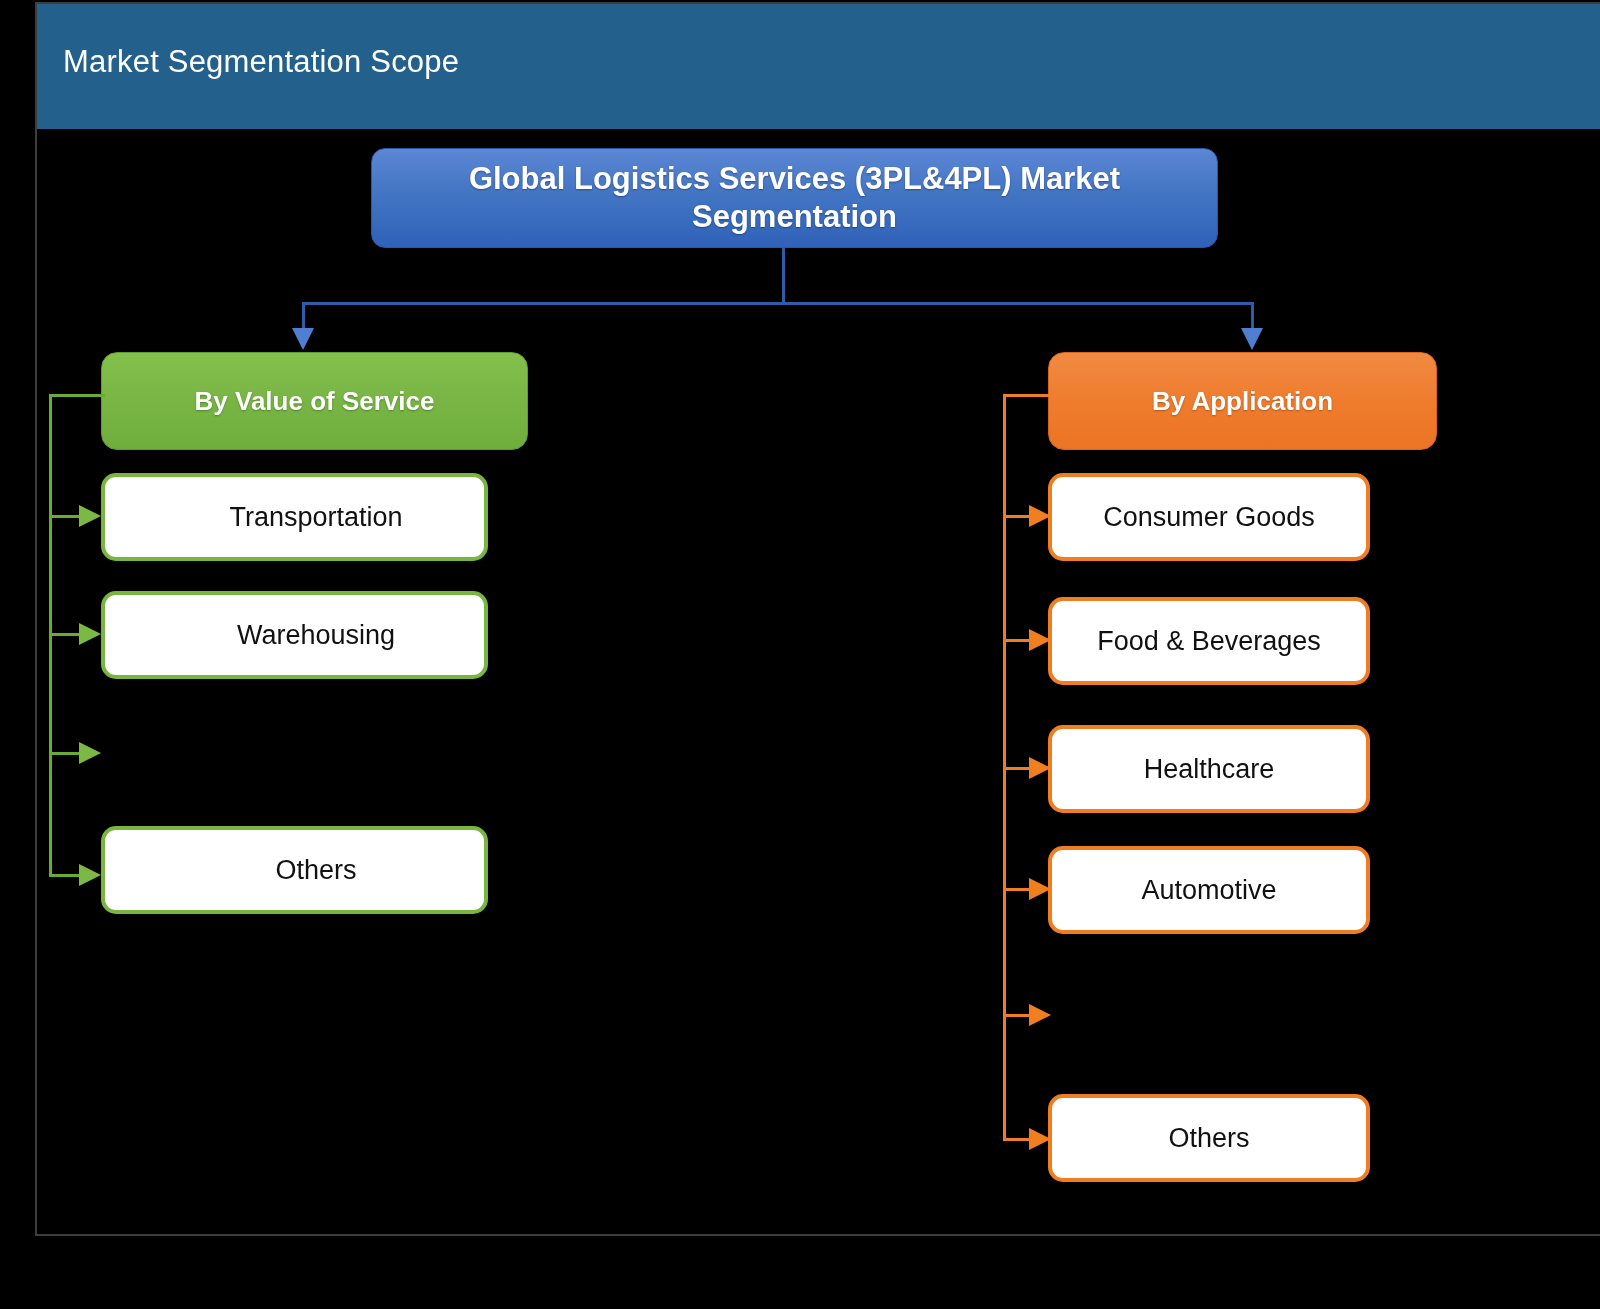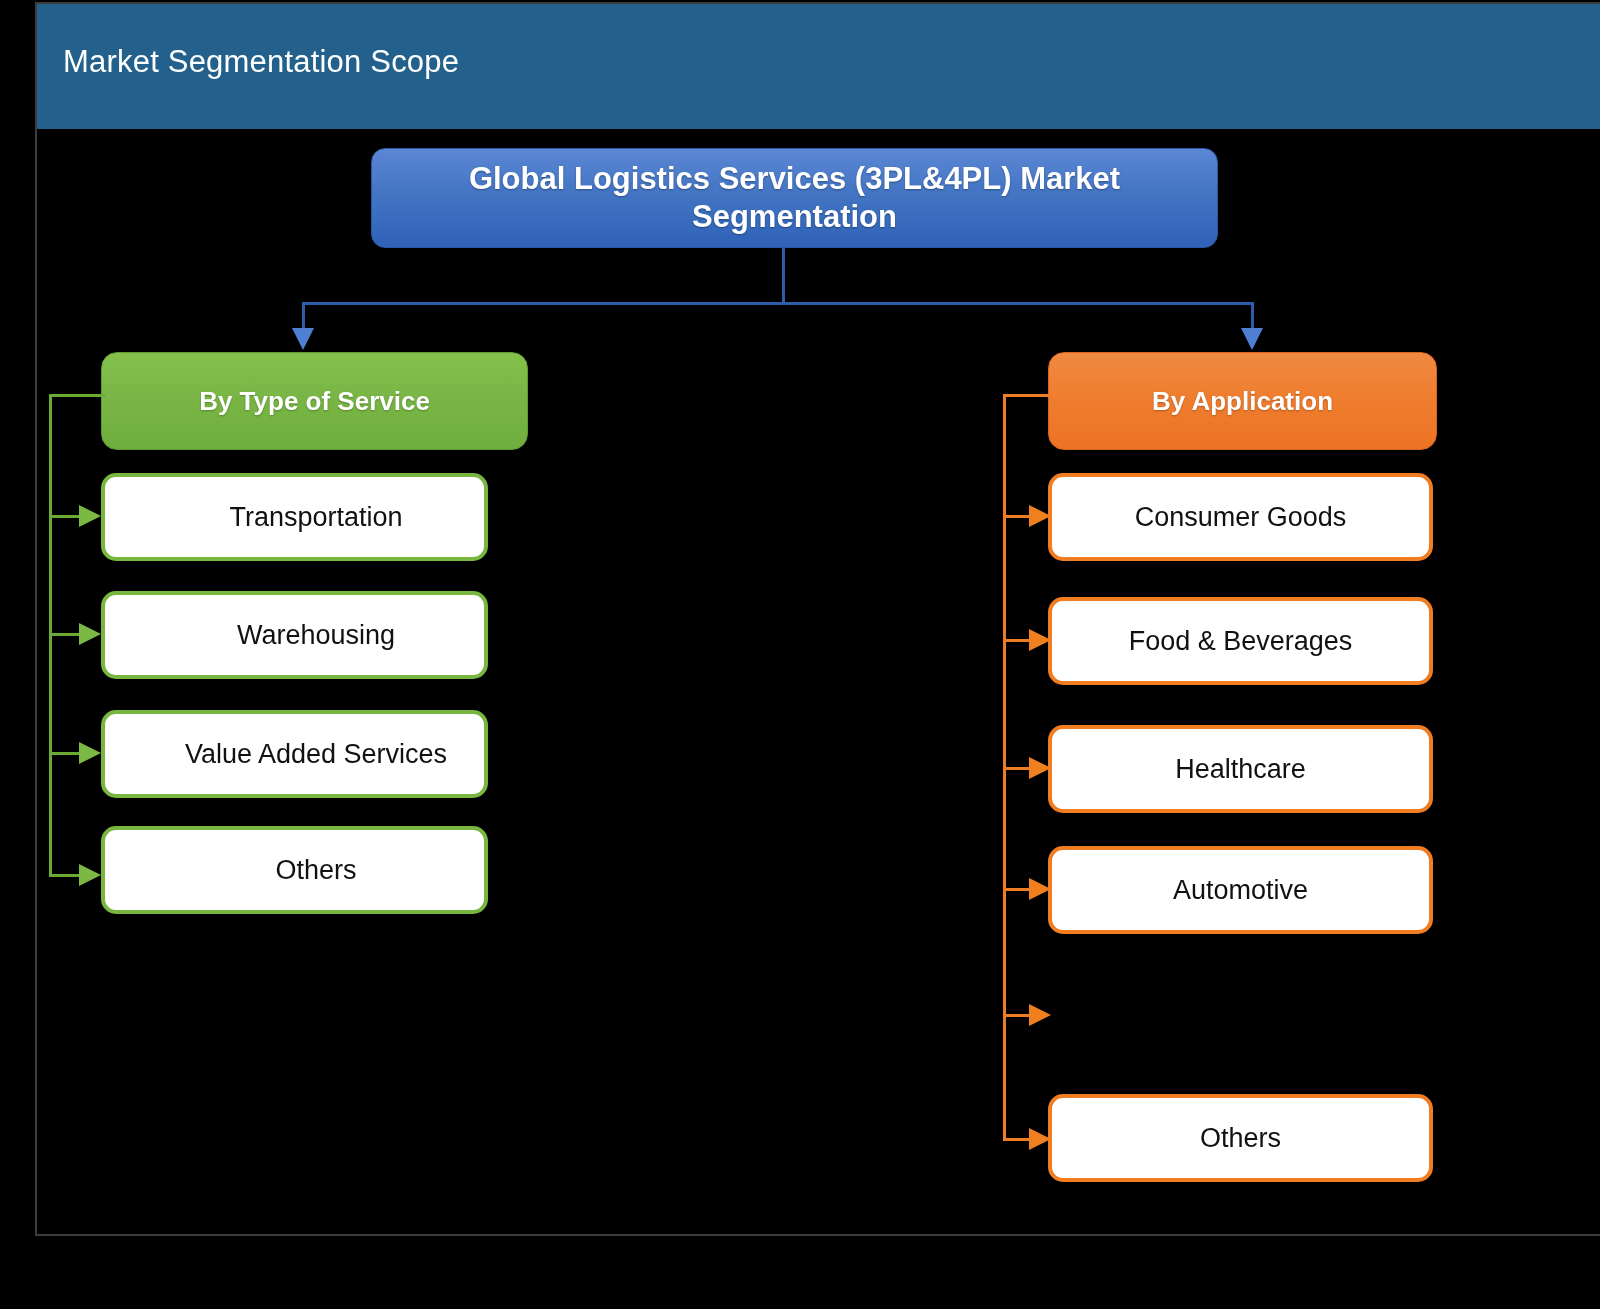--- a/index.html
+++ b/index.html
@@ -34,21 +34,21 @@
              border:1.5px solid #5f9a32;
              text-shadow:0 1px 2px rgba(0,0,0,.28);}
   .cat-orange{left:1015px;top:352px;width:389px;
               background:linear-gradient(180deg,#f08a42 0%,#ef7c2e 50%,#ec7424 100%);
               border:1.5px solid #d9641a;
               text-shadow:0 1px 2px rgba(0,0,0,.28);}
 
   .leaf{height:88px;border-radius:15px;background:#ffffff;color:#111;
         font-size:27px;font-weight:400;}
   .leaf-green{left:68px;width:387px;border:4px solid #78b63f;padding-left:43px;}
-  .leaf-orange{left:1015px;width:385px;border:4px solid #f07d22;}
+  .leaf-orange{left:1015px;width:322px;border:4px solid #f07d22;}
 
   
   .ln{position:absolute;}
 
   
   .root-stem{left:749px;top:247px;width:3px;height:57px;background:#2f5ca8;}
   .root-bus{left:269px;top:302px;width:952px;height:3px;background:#2f5ca8;}
   .root-drop-l{left:269px;top:302px;width:3px;height:28px;background:#2f5ca8;}
   .root-drop-r{left:1218px;top:302px;width:3px;height:28px;background:#2f5ca8;}
   .arrow-down{position:absolute;width:0;height:0;
@@ -83,36 +83,35 @@
 
   <div class="node root-node">Global Logistics Services (3PL&amp;4PL) Market Segmentation</div>
 
   <div class="ln root-stem"></div>
   <div class="ln root-bus"></div>
   <div class="ln root-drop-l"></div>
   <div class="ln root-drop-r"></div>
   <div class="arrow-down ad-l"></div>
   <div class="arrow-down ad-r"></div>
 
-  <div class="node cat-node cat-green">By Type of Service</div>
+  <div class="node cat-node cat-green">By Value of Service</div>
 
   <div class="ln g-stub"></div>
   <div class="ln g-spine"></div>
 
   <div class="ln g-branch" style="top:515px;"></div>
   <div class="arrow-right-g" style="left:46px;top:505px;"></div>
   <div class="node leaf leaf-green" style="top:473px;">Transportation</div>
 
   <div class="ln g-branch" style="top:633px;"></div>
   <div class="arrow-right-g" style="left:46px;top:623px;"></div>
   <div class="node leaf leaf-green" style="top:591px;text-align:right;">Warehousing</div>
 
   <div class="ln g-branch" style="top:752px;"></div>
   <div class="arrow-right-g" style="left:46px;top:742px;"></div>
-  <div class="node leaf leaf-green" style="top:710px;">Value Added Services</div>
 
   <div class="ln g-branch" style="top:874px;"></div>
   <div class="arrow-right-g" style="left:46px;top:864px;"></div>
   <div class="node leaf leaf-green" style="top:826px;">Others</div>
 
   <div class="node cat-node cat-orange">By Application</div>
 
   <div class="ln o-stub"></div>
   <div class="ln o-spine"></div>
 

